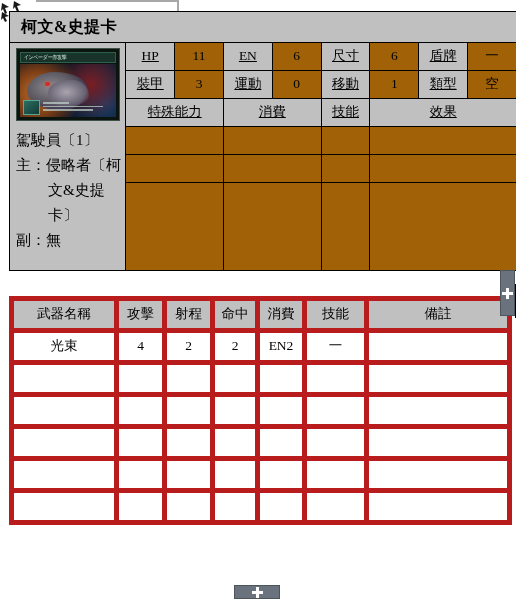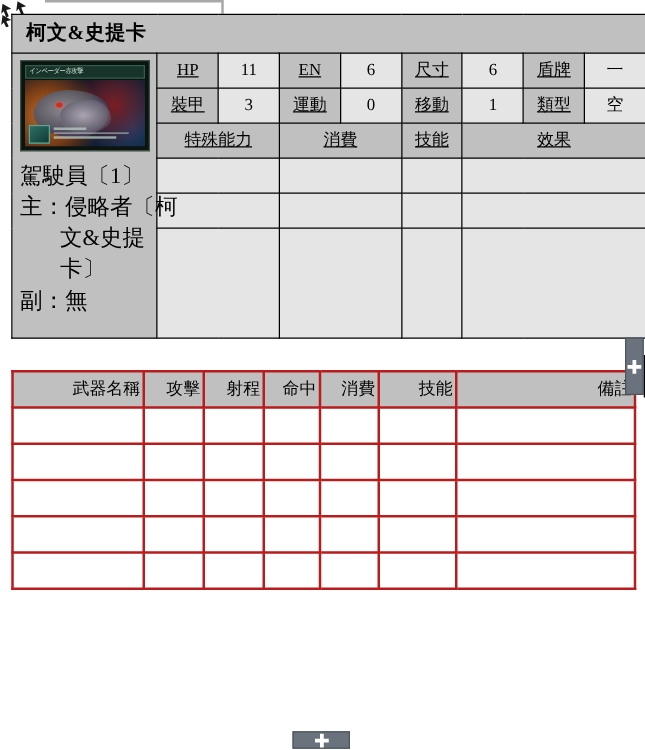--- a/index.html
+++ b/index.html
@@ -47,21 +47,21 @@
     width: 508px;
     border-collapse: collapse;
     table-layout: fixed;
     font-size: 13.5px;
   }
   .stat-table td {
     border: 1px solid #000000;
     padding: 0;
     text-align: center;
     vertical-align: middle;
-    background: #e5e5e5;
+    background: #a16207;
     height: 27px;
     line-height: 1.25;
   }
   .stat-table td.hdr {
     background: #c0c0c0;
     text-decoration: underline;
   }
   .title-cell {
     background: #c0c0c0 !important;
     text-align: left !important;
@@ -161,42 +161,42 @@
     height: 1.5px;
     margin-bottom: 2px;
     background: #b9cfc4;
     opacity: .75;
   }
   .art-lines i.s1 { width: 38%; }
   .art-lines i.s2 { width: 86%; }
   .art-lines i.s3 { width: 72%; }
 
   .pilot-line {
-    font-size: 18px;
+    font-size: 15px;
     line-height: 25px;
     text-align: left;
     padding-left: 2px;
     white-space: nowrap;
   }
   .pilot-line.center-ind { padding-left: 34px; }
 
   
   .weapon-table {
     position: absolute;
     left: 9px;
     top: 296px;
     width: 498px;
     border-collapse: collapse;
     table-layout: fixed;
     font-size: 13.5px;
   }
   .weapon-table td {
-    border: 2px solid #b91c1c;
+    border: 5px solid #b91c1c;
     padding: 0 2px;
-    text-align: right;
+    text-align: center;
     vertical-align: middle;
     background: #ffffff;
     height: 27px;
     line-height: 1.55;
   }
   .weapon-table td.hdr {
     background: #c0c0c0;
     height: 27px;
   }
   .weapon-table td.tall { height: 57px; }
@@ -367,20 +367,29 @@
       <td class="hdr">武器名稱</td>
       <td class="hdr">攻擊</td>
       <td class="hdr">射程</td>
       <td class="hdr">命中</td>
       <td class="hdr">消費</td>
       <td class="hdr">技能</td>
       <td class="hdr">備註</td>
     </tr>
 
 
+    <tr>
+      <td>光束</td>
+      <td>4</td>
+      <td>2</td>
+      <td>2</td>
+      <td>EN2</td>
+      <td>一</td>
+      <td></td>
+    </tr>
 
     <tr>
       <td></td>
       <td></td>
       <td></td>
       <td></td>
       <td></td>
       <td></td>
       <td></td>
     </tr>

